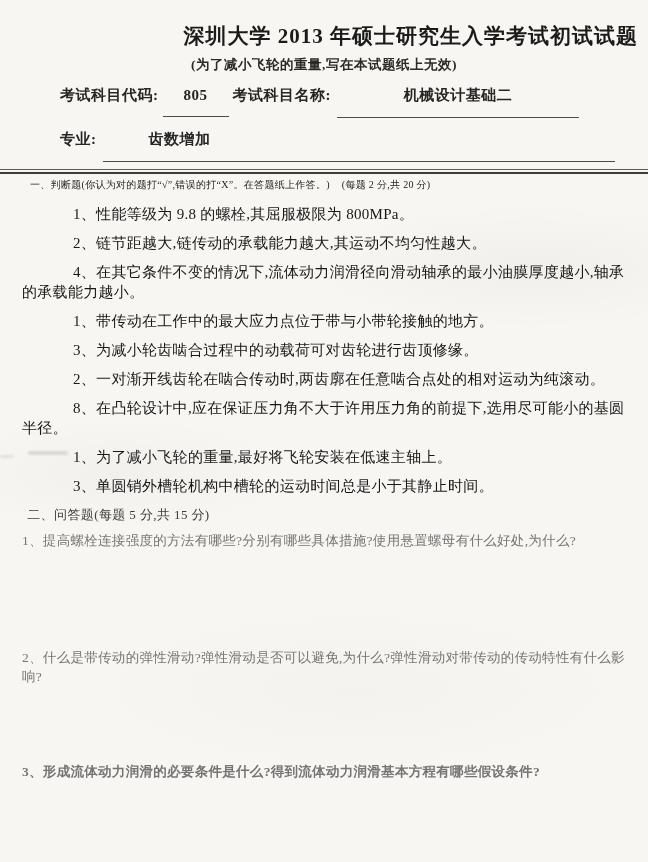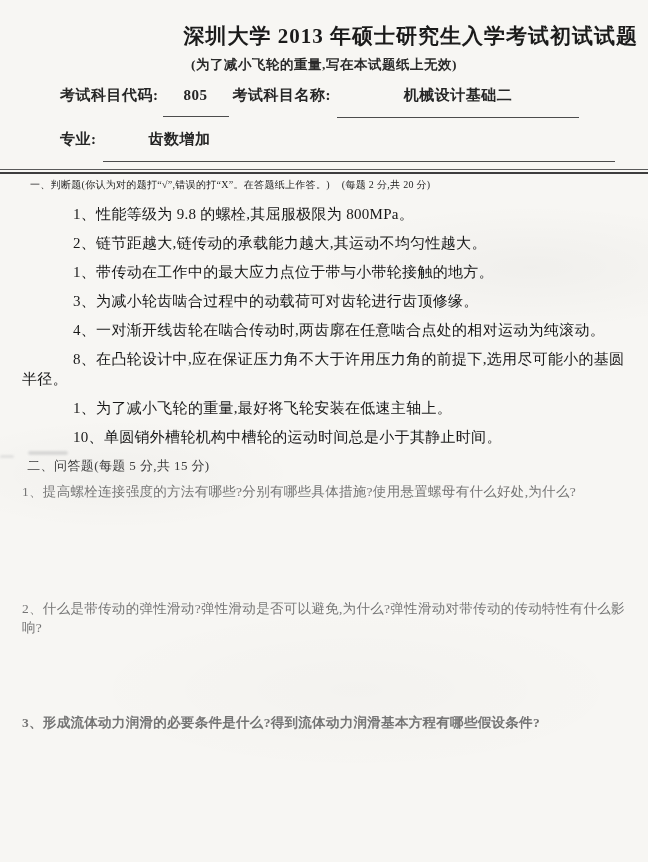--- a/index.html
+++ b/index.html
@@ -128,26 +128,27 @@
   <div class="meta-row">
     <span class="lbl">专业:</span><span class="fill major">齿数增加</span>
   </div>
 
   <div class="double-rule"></div>
 
   <div class="section">
     <p class="s1-heading"><span>一、判断题(你认为对的题打“√”,错误的打“X”。在答题纸上作答。)</span><span class="pts">(每题 2 分,共 20 分)</span></p>
     <p class="item">1、性能等级为 9.8 的螺栓,其屈服极限为 800MPa。</p>
     <p class="item">2、链节距越大,链传动的承载能力越大,其运动不均匀性越大。</p>
+    <p class="item">4、在其它条件不变的情况下,流体动力润滑径向滑动轴承的最小油膜厚度越小,轴承的承载能力越小。</p>
     <p class="item">1、带传动在工作中的最大应力点位于带与小带轮接触的地方。</p>
     <p class="item">3、为减小轮齿啮合过程中的动载荷可对齿轮进行齿顶修缘。</p>
-    <p class="item">4、一对渐开线齿轮在啮合传动时,两齿廓在任意啮合点处的相对运动为纯滚动。</p>
+    <p class="item">2、一对渐开线齿轮在啮合传动时,两齿廓在任意啮合点处的相对运动为纯滚动。</p>
     <p class="item">8、在凸轮设计中,应在保证压力角不大于许用压力角的前提下,选用尽可能小的基圆半径。</p>
     <p class="item">1、为了减小飞轮的重量,最好将飞轮安装在低速主轴上。</p>
-    <p class="item">10、单圆销外槽轮机构中槽轮的运动时间总是小于其静止时间。</p>
+    <p class="item">3、单圆销外槽轮机构中槽轮的运动时间总是小于其静止时间。</p>
   </div>
 
   <div class="section">
     <p class="s2-heading">二、问答题(每题 5 分,共 15 分)</p>
     <p class="q q1">1、提高螺栓连接强度的方法有哪些?分别有哪些具体措施?使用悬置螺母有什么好处,为什么?</p>
     <p class="q q2">2、什么是带传动的弹性滑动?弹性滑动是否可以避免,为什么?弹性滑动对带传动的传动特性有什么影响?</p>
     <p class="q q3">3、形成流体动力润滑的必要条件是什么?得到流体动力润滑基本方程有哪些假设条件?</p>
   </div>
 
   <div class="smudge"></div>

